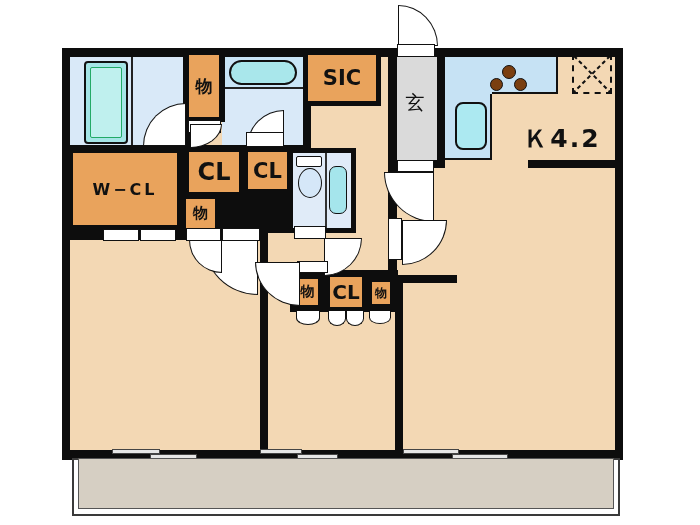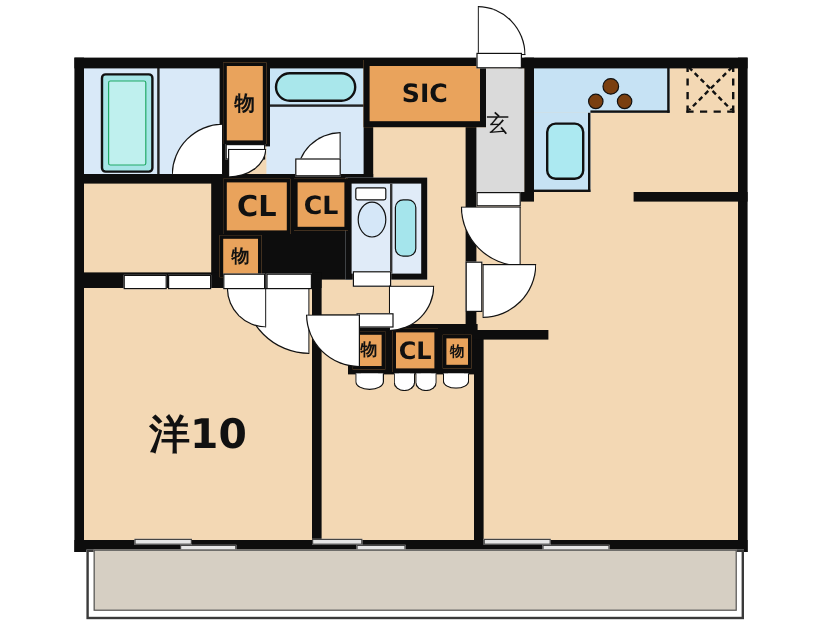--- a/index.html
+++ b/index.html
@@ -78,22 +78,25 @@
 
   <div class="fix" style="left:288px;top:148px;width:68px;height:85px;background:#e0ebf8;border:5px solid #0d0d0d;"></div>
   <div class="fix" style="left:325px;top:153px;width:2px;height:75px;background:#333;"></div>
   <div class="fix" style="left:296px;top:156px;width:26px;height:11px;background:#fff;border:1.5px solid #111;border-radius:2px;"></div>
   <div class="fix" style="left:298px;top:168px;width:24px;height:30px;background:#d5e7f8;border:1.5px solid #111;border-radius:50%;"></div>
   <div class="fix" style="left:329px;top:166px;width:18px;height:48px;background:#a5e5ec;border:1.5px solid #111;border-radius:7px;"></div>
 
   <div class="obox" style="left:186px;top:52px;width:36px;height:68px;font-size:17px;">
     <span>物</span>
   </div>
-  <div class="obox" style="left:303px;top:50px;width:102px;height:56px;border-width:5px;font-size:21px;">
+  <div class="obox" style="left:303px;top:50px;width:78px;height:56px;border-width:5px;font-size:21px;">
     <span>SIC</span>
+  </div>
+  <div class="obox" style="left:70px;top:150px;width:110px;height:78px;font-size:16px;letter-spacing:3px;">
+    <span>W−CL</span>
   </div>
   <div class="obox" style="left:186px;top:149px;width:56px;height:46px;font-size:24px;">
     <span>CL</span>
   </div>
   <div class="obox" style="left:245px;top:149px;width:45px;height:43px;font-size:21px;">
     <span>CL</span>
   </div>
   <div class="obox" style="left:183px;top:196px;width:35px;height:35px;font-size:15px;">
     <span>物</span>
   </div>
@@ -146,20 +149,20 @@
   <div class="pane" style="left:112px;top:449px;width:48px;height:5px;"></div>
   <div class="pane" style="left:150px;top:454px;width:47px;height:5px;"></div>
   <div class="pane" style="left:260px;top:449px;width:42px;height:5px;"></div>
   <div class="pane" style="left:297px;top:454px;width:41px;height:5px;"></div>
   <div class="pane" style="left:403px;top:449px;width:56px;height:5px;"></div>
   <div class="pane" style="left:452px;top:454px;width:56px;height:5px;"></div>
 
   <div class="fix" style="left:72px;top:458px;width:548px;height:58px;border:2px solid #3a3a3a;background:#fff;"></div>
   <div class="fix" style="left:78px;top:458px;width:536px;height:51px;border:1.5px solid #555;background:#d6cfc3;"></div>
 
-  <div class="lbl" style="left:105px;top:338px;width:120px;height:48px;font-size:34px;">
-    <span>洋10</span>
+  <div class="lbl" style="left:512px;top:122px;width:100px;height:32px;font-size:25px;letter-spacing:2px;">
+    <span>Ｋ4.2</span>
   </div>
   <div class="lbl" style="left:402px;top:90px;width:26px;height:26px;font-size:19px;font-weight:500;">
     <span>玄</span>
   </div>
 
 </div>
 
 </body></html>

